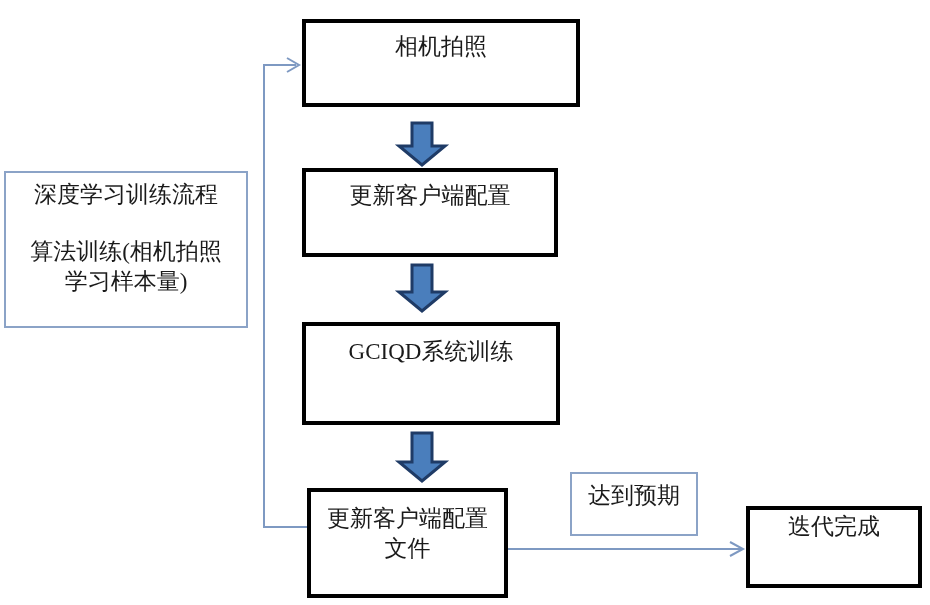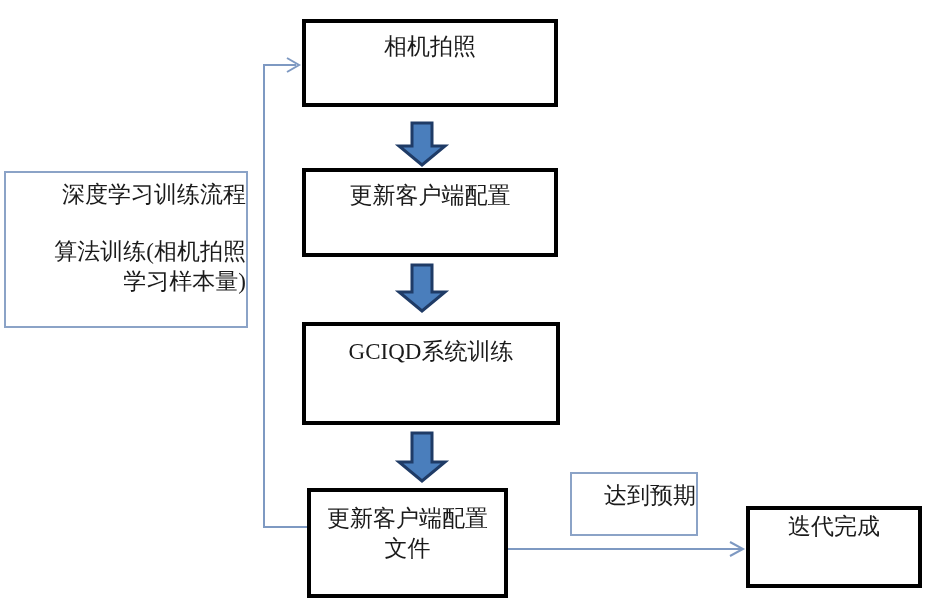--- a/index.html
+++ b/index.html
@@ -21,21 +21,21 @@
   }
   .box {
     position: absolute;
     box-sizing: border-box;
     background: #fff;
     text-align: center;
     font-size: 23px;
     line-height: 30px;
   }
   .thick { border: 4px solid var(--thick-border, #000); }
-  .thin  { border: 2px solid var(--thin-border, #8ba3c7); text-align: right; }
+  .thin  { border: 2px solid var(--thin-border, #8ba3c7); }
   .connector-line {
     fill: none;
     stroke: var(--connector, #7e99c2);
     stroke-width: 2;
     stroke-linejoin: miter;
   }
   .block-arrow {
     fill: var(--arrow-fill, #4a7ebc);
     stroke: var(--arrow-stroke, #1f3b66);
     stroke-width: 3;
@@ -62,21 +62,21 @@
     <path class="block-arrow" d="M412,433 L432,433 L432,462 L445,462 L422,481 L399,462 L412,462 Z"></path>
   </svg>
 
   <div class="box thin" style="left:4px; top:171px; width:244px; height:157px; padding-top:7px;">
     <span class="note-line">深度学习训练流程</span>
     <span class="spacer-line note-line"></span>
     <span class="note-line">算法训练(相机拍照</span>
     <span class="note-line">学习样本量)</span>
   </div>
 
-  <div class="box thick" style="left:302px; top:19px; width:256px; height:88px; padding-top:9px;">
+  <div class="box thick" style="left:302px; top:19px; width:278px; height:88px; padding-top:9px;">
     <span class="box-line">相机拍照</span>
   </div>
 
   <div class="box thick" style="left:302px; top:168px; width:256px; height:89px; padding-top:9px;">
     <span class="box-line">更新客户端配置</span>
   </div>
 
   <div class="box thick" style="left:302px; top:322px; width:258px; height:103px; padding-top:11px;">
     <span class="box-line">GCIQD系统训练</span>
   </div>

